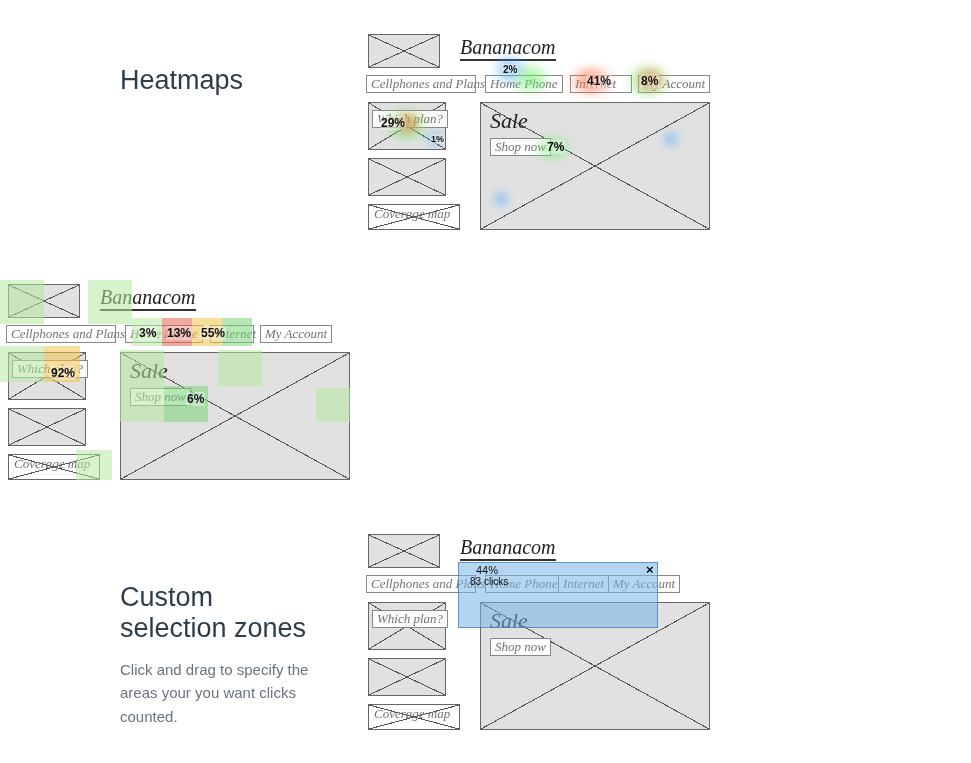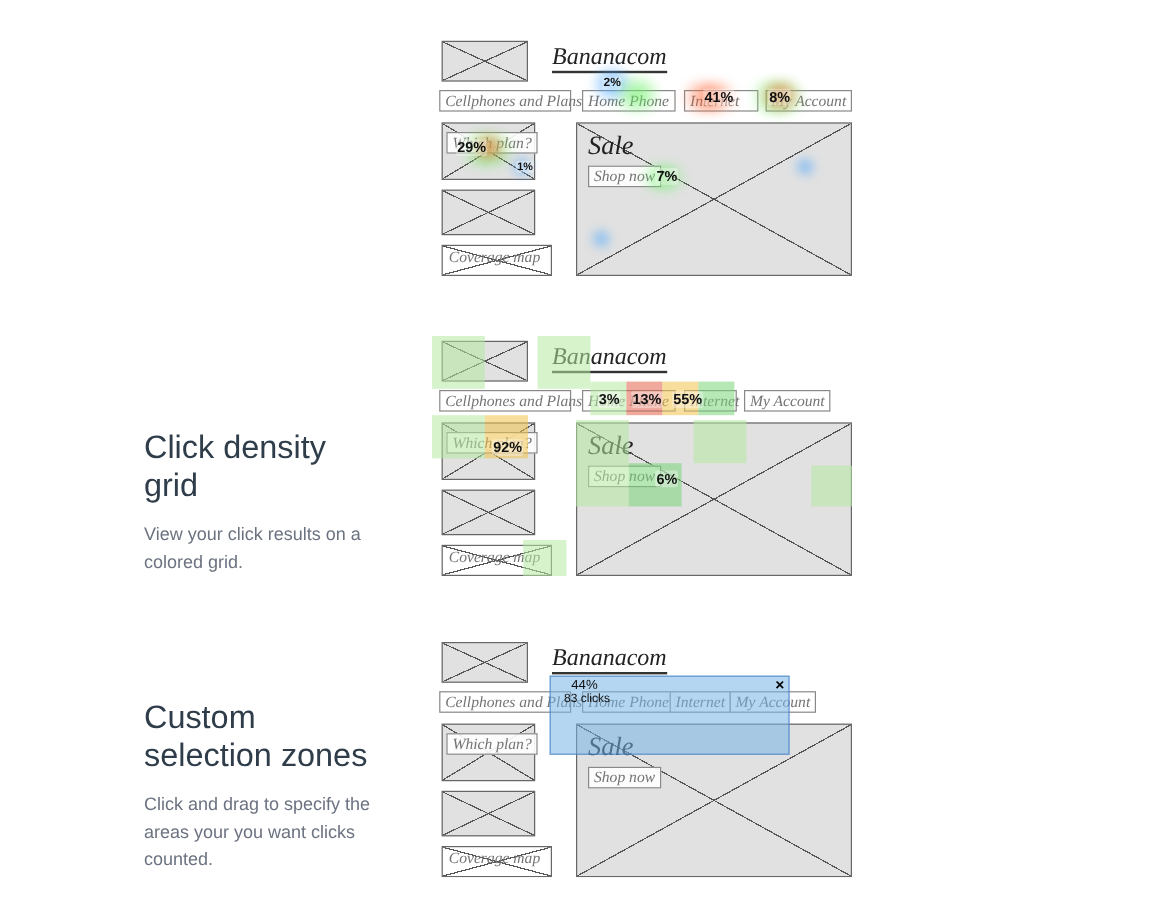--- a/index.html
+++ b/index.html
@@ -124,20 +124,21 @@
   }
   
   .row3 .text-col { padding-top: 52px; }
   .row2 .text-col { padding-top: 78px; }
 </style>
 </head>
 <body>
 
 <div class="feature-row">
   <div class="text-col">
+    <h2>Heatmaps</h2>
   </div>
   <div class="img-col">
 
     <div class="wf-box" style="left:8px; top:4px; width:72px; height:34px;"></div>
 
     <div class="wf-text wf-underline" style="left:100px; top:6px; font-size:20px;">Bananacom</div>
 
     <div class="wf-label" style="left:6px; top:45px; width:110px;">Cellphones and Plans</div>
     <div class="wf-label" style="left:125px; top:45px;">Home Phone</div>
     <div class="wf-label" style="left:210px; top:45px; width:62px;">Internet</div>
@@ -168,24 +169,20 @@
     <div class="pct" style="left:142px; top:34px; font-size:10px;">2%</div>
     <div class="pct" style="left:226px; top:44px;">41%</div>
     <div class="pct" style="left:280px; top:44px;">8%</div>
     <div class="pct" style="left:20px; top:86px;">29%</div>
     <div class="pct" style="left:70px; top:104px; font-size:9px;">1%</div>
     <div class="pct" style="left:186px; top:110px;">7%</div>
   </div>
 </div>
 
 <div class="feature-row row2">
-  <div class="text-col">
-    <h2>Click density grid</h2>
-    <p>View your click results on a colored grid.</p>
-  </div>
   <div class="img-col">
     <div class="wf-box" style="left:8px; top:4px; width:72px; height:34px;"></div>
     <div class="wf-text wf-underline" style="left:100px; top:6px; font-size:20px;">Bananacom</div>
     <div class="wf-label" style="left:6px; top:45px; width:110px;">Cellphones and Plans</div>
     <div class="wf-label" style="left:125px; top:45px;">Home Phone</div>
     <div class="wf-label" style="left:210px; top:45px; width:44px;">Internet</div>
     <div class="wf-label" style="left:260px; top:45px;">My Account</div>
     <div class="wf-box" style="left:8px; top:72px; width:78px; height:48px;"></div>
     <div class="wf-label" style="left:12px; top:80px;">Which plan?</div>
     <div class="wf-box" style="left:8px; top:128px; width:78px; height:38px;"></div>

